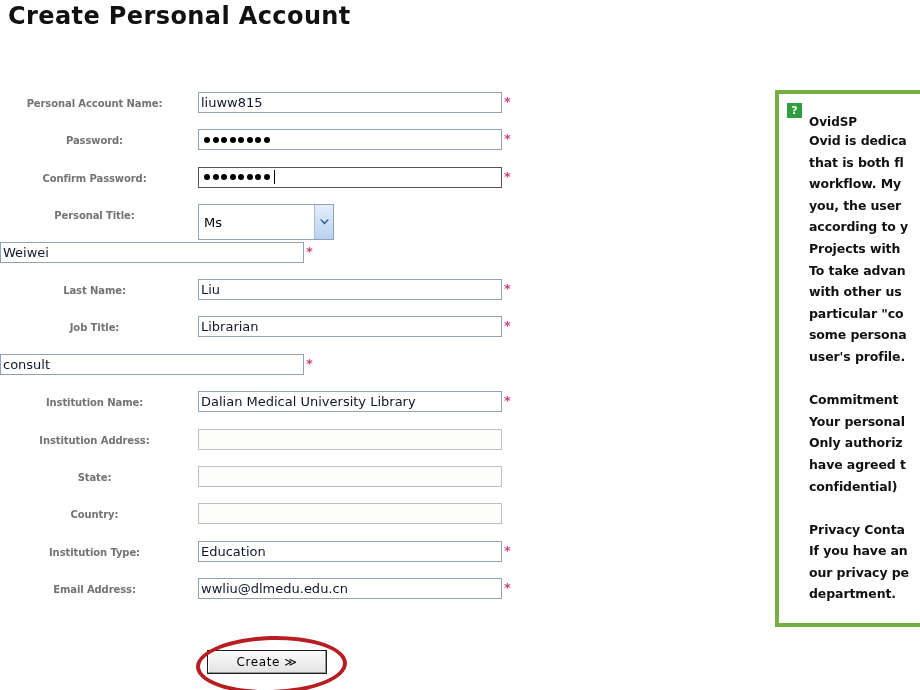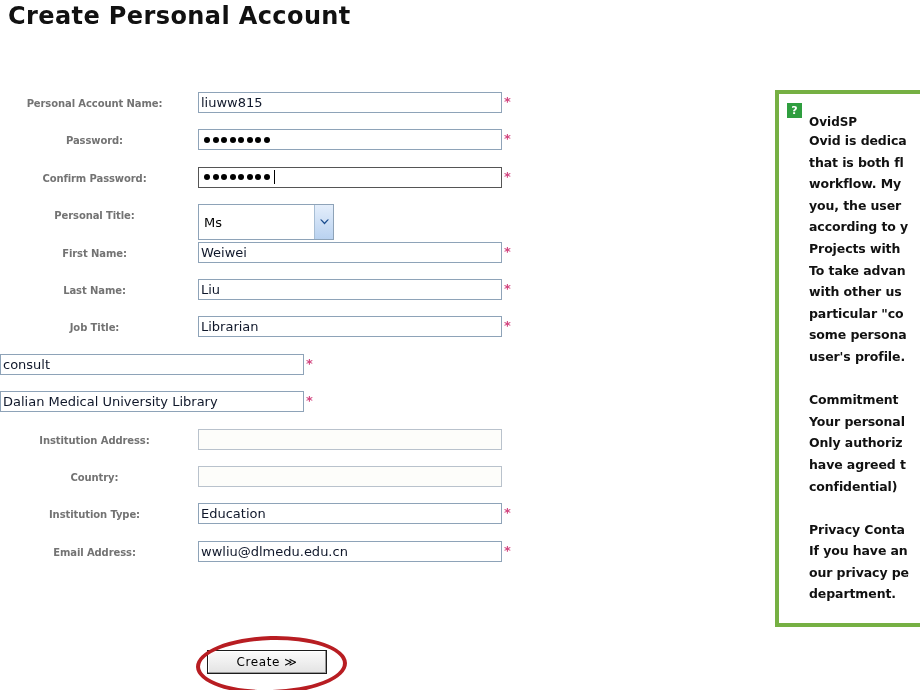--- a/index.html
+++ b/index.html
@@ -303,21 +303,20 @@
           <span class="select-value">Ms</span>
           <span class="select-arrow">
             <svg width="11" height="8" viewBox="0 0 11 8">
               <path d="M1 1.6 L5.5 6.4 L10 1.6 L8.4 1.6 L5.5 4.6 L2.6 1.6 Z" fill="#1a4d8f"></path>
             </svg>
           </span>
         </div>
       </div>
     </div>
     <div class="form-row">
-      <div class="field-label">First Name:</div>
       <div class="field-wrap">
         <input type="text" class="text-input" value="Weiwei" style="">
         <span class="req-star">*</span>
       </div>
     </div>
     <div class="form-row">
       <div class="field-label">Last Name:</div>
       <div class="field-wrap">
         <input type="text" class="text-input" value="Liu" style="">
         <span class="req-star">*</span>
@@ -330,27 +329,34 @@
         <span class="req-star">*</span>
       </div>
     </div>
     <div class="form-row">
       <div class="field-wrap">
         <input type="text" class="text-input" value="consult" style="">
         <span class="req-star">*</span>
       </div>
     </div>
     <div class="form-row">
+      <div class="field-label">Institution Name:</div>
       <div class="field-wrap">
         <input type="text" class="text-input" value="Dalian Medical University Library" style="">
         <span class="req-star">*</span>
       </div>
     </div>
     <div class="form-row">
       <div class="field-label">Institution Address:</div>
+      <div class="field-wrap">
+        <input type="text" class="text-input empty-field" value="" style="">
+      </div>
+    </div>
+    <div class="form-row">
+      <div class="field-label">State:</div>
       <div class="field-wrap">
         <input type="text" class="text-input empty-field" value="" style="">
       </div>
     </div>
     <div class="form-row">
       <div class="field-label">Country:</div>
       <div class="field-wrap">
         <input type="text" class="text-input empty-field" value="" style="">
       </div>
     </div>

